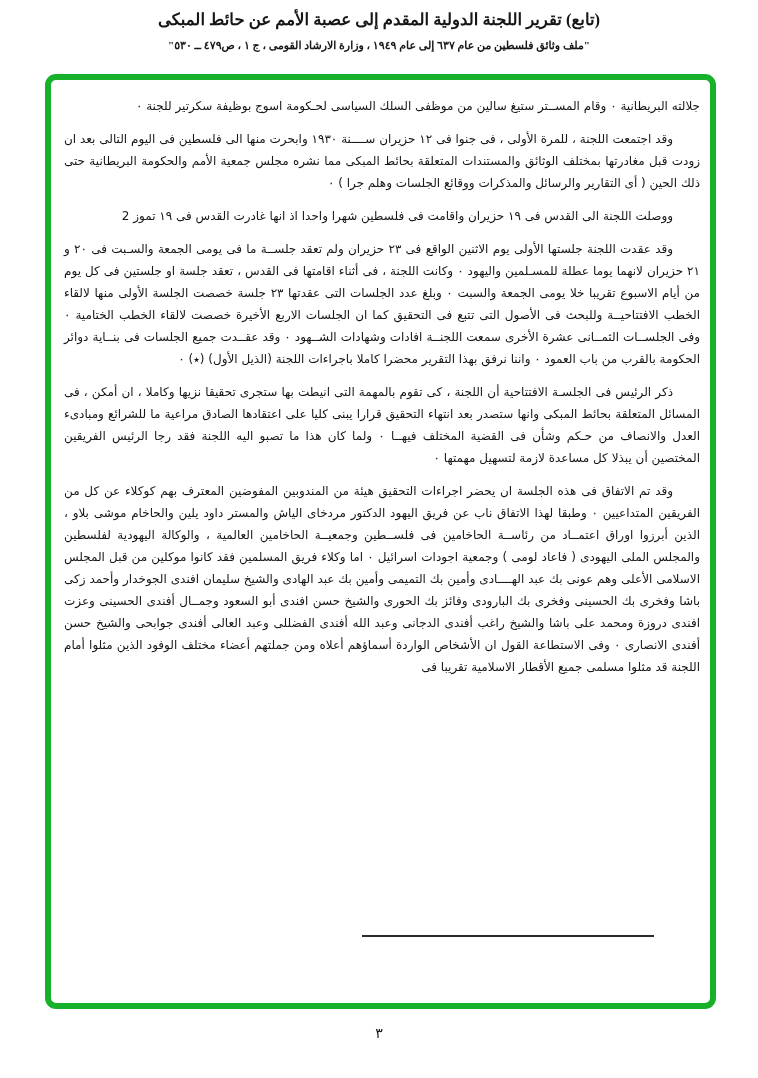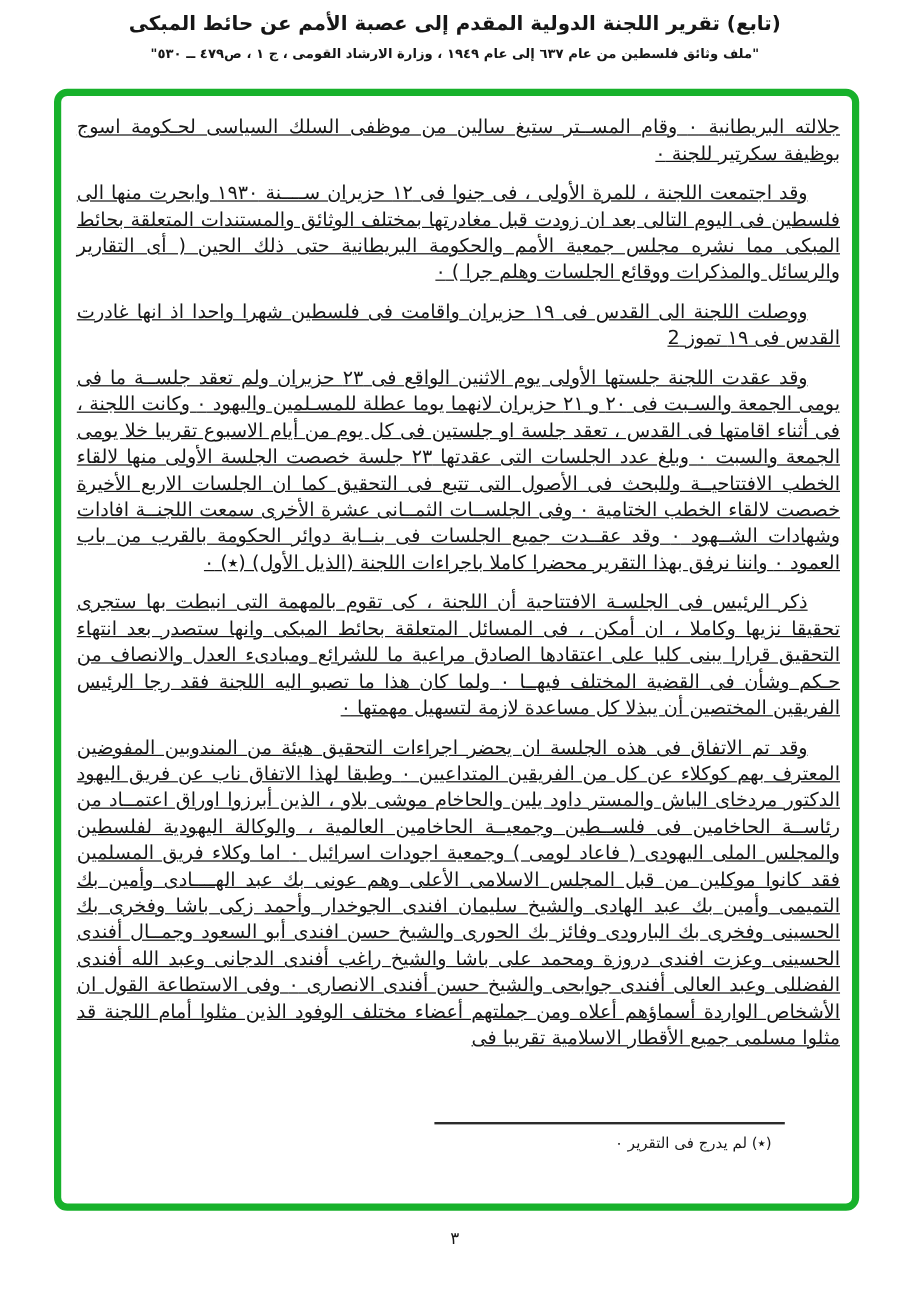--- a/index.html
+++ b/index.html
@@ -3,33 +3,33 @@
 <meta charset="utf-8">
 <style>
   :root { --border_green:#17b12b; --text:#161616; }
   html,body { margin:0; padding:0; }
   body {
     width:758px; height:1078px; position:relative;
     background:#ffffff; color:var(--text);
     font-family:"DejaVu Sans", sans-serif;
     overflow:hidden;
   }
-  .header { position:absolute; top:10px; left:0; width:758px; text-align:center; direction:rtl; }
+  .header { position:absolute; top:10px; left:0; width:758px; text-align:center; direction:rtl;font-family:Liberation Serif, serif; }
   .title { font-size:16.5px; font-weight:bold; letter-spacing:0; }
   .subtitle { font-size:11px; font-weight:bold; margin-top:9px; }
   .green-box {
     position:absolute; left:45px; top:74px; width:671px; height:935px;
     box-sizing:border-box; border:6px solid var(--border_green); border-radius:11px;
     background:#ffffff;
   }
   .content {
     position:absolute; top:0; left:0; right:0;
     direction:rtl; text-align:justify;
     padding:15px 10px 0 13px;
-    font-size:16px; line-height:22px;text-decoration:underline;
+    font-size:12px; line-height:22px;
   }
   .content p { margin:0 0 11px 0; text-indent:27px; }
   .content p.continuation { text-indent:0; }
   .footnote-area { position:absolute; top:855px; right:12px; left:12px; direction:rtl; }
   .footnote-sep { width:292px; margin:0 44px 7px 0; border-top:2px solid #2b2b2b; }
   .footnote { font-size:12.5px; margin:0 55px 0 0; line-height:18px; }
   .page-number { position:absolute; top:1025px; left:0; width:758px; text-align:center; font-size:14px; }
 </style>
 </head>
 <body>
@@ -43,17 +43,16 @@
   <div class="content">
     <p class="continuation">جلالته البريطانية ٠ وقام المســتر ستيغ سالين من موظفى السلك السياسى لحـكومة اسوج بوظيفة سكرتير للجنة ٠</p>
     <p>وقد اجتمعت اللجنة ، للمرة الأولى ، فى جنوا فى ١٢ حزيران ســــنة ١٩٣٠ وابحرت منها الى فلسطين فى اليوم التالى بعد ان زودت قبل مغادرتها بمختلف الوثائق والمستندات المتعلقة بحائط المبكى مما نشره مجلس جمعية الأمم والحكومة البريطانية حتى ذلك الحين ( أى التقارير والرسائل والمذكرات ووقائع الجلسات وهلم جرا ) ٠</p>
     <p>ووصلت اللجنة الى القدس فى ١٩ حزيران واقامت فى فلسطين شهرا واحدا اذ انها غادرت القدس فى ١٩ تموز 2</p>
     <p>وقد عقدت اللجنة جلستها الأولى يوم الاثنين الواقع فى ٢٣ حزيران ولم تعقد جلســة ما فى يومى الجمعة والسـبت فى ٢٠ و ٢١ حزيران لانهما يوما عطلة للمسـلمين واليهود ٠ وكانت اللجنة ، فى أثناء اقامتها فى القدس ، تعقد جلسة او جلستين فى كل يوم من أيام الاسبوع تقريبا خلا يومى الجمعة والسبت ٠ وبلغ عدد الجلسات التى عقدتها ٢٣ جلسة خصصت الجلسة الأولى منها لالقاء الخطب الافتتاحيــة وللبحث فى الأصول التى تتبع فى التحقيق كما ان الجلسات الاربع الأخيرة خصصت لالقاء الخطب الختامية ٠ وفى الجلســات الثمــانى عشرة الأخرى سمعت اللجنــة افادات وشهادات الشــهود ٠ وقد عقــدت جميع الجلسات فى بنــاية دوائر الحكومة بالقرب من باب العمود ٠ واننا نرفق بهذا التقرير محضرا كاملا باجراءات اللجنة (الذيل الأول) (٭) ٠</p>
     <p>ذكر الرئيس فى الجلسـة الافتتاحية أن اللجنة ، كى تقوم بالمهمة التى انيطت بها ستجرى تحقيقا نزيها وكاملا ، ان أمكن ، فى المسائل المتعلقة بحائط المبكى وانها ستصدر بعد انتهاء التحقيق قرارا يبنى كليا على اعتقادها الصادق مراعية ما للشرائع ومبادىء العدل والانصاف من حـكم وشأن فى القضية المختلف فيهــا ٠ ولما كان هذا ما تصبو اليه اللجنة فقد رجا الرئيس الفريقين المختصين أن يبذلا كل مساعدة لازمة لتسهيل مهمتها ٠</p>
     <p>وقد تم الاتفاق فى هذه الجلسة ان يحضر اجراءات التحقيق هيئة من المندوبين المفوضين المعترف بهم كوكلاء عن كل من الفريقين المتداعيين ٠ وطبقا لهذا الاتفاق ناب عن فريق اليهود الدكتور مردخاى الياش والمستر داود يلين والحاخام موشى بلاو ، الذين أبرزوا اوراق اعتمــاد من رئاســة الحاخامين فى فلســطين وجمعيــة الحاخامين العالمية ، والوكالة اليهودية لفلسطين والمجلس الملى اليهودى ( فاعاد لومى ) وجمعية اجودات اسرائيل ٠ اما وكلاء فريق المسلمين فقد كانوا موكلين من قبل المجلس الاسلامى الأعلى وهم عونى بك عبد الهــــادى وأمين بك التميمى وأمين بك عبد الهادى والشيخ سليمان افندى الجوخدار وأحمد زكى باشا وفخرى بك الحسينى وفخرى بك البارودى وفائز بك الحورى والشيخ حسن افندى أبو السعود وجمــال أفندى الحسينى وعزت افندى دروزة ومحمد على باشا والشيخ راغب أفندى الدجانى وعبد الله أفندى الفضللى وعبد العالى أفندى جوابحى والشيخ حسن أفندى الانصارى ٠ وفى الاستطاعة القول ان الأشخاص الواردة أسماؤهم أعلاه ومن جملتهم أعضاء مختلف الوفود الذين مثلوا أمام اللجنة قد مثلوا مسلمى جميع الأقطار الاسلامية تقريبا فى</p>
   </div>
   <div class="footnote-area">
     <div class="footnote-sep"></div>
-    <p class="footnote">(٭) لم يدرج فى التقرير ٠</p>
   </div>
 </div>
 
 <div class="page-number">٣</div>
 
 </body></html>

